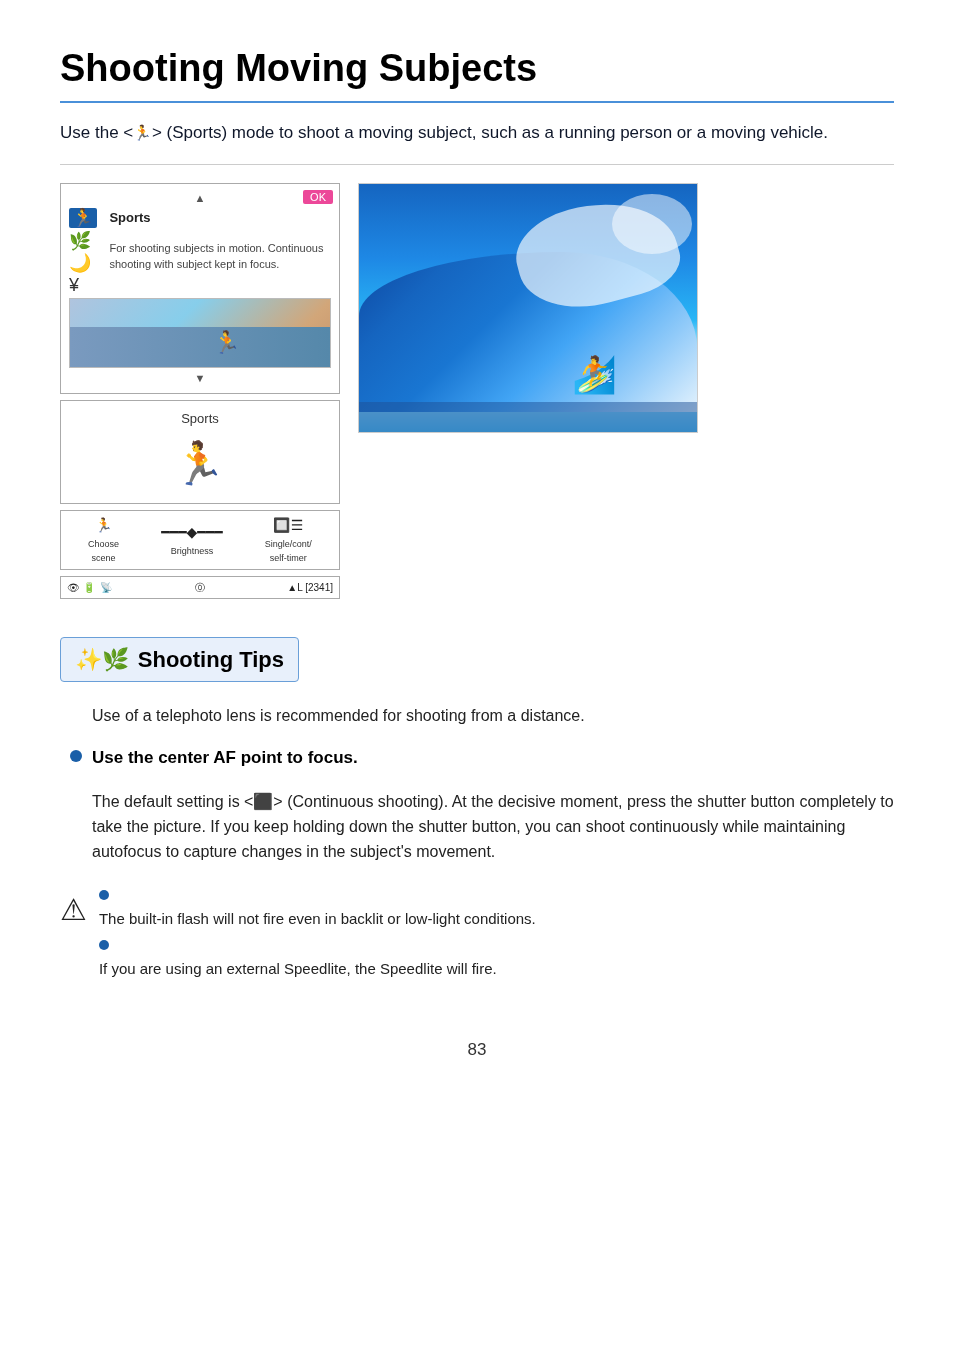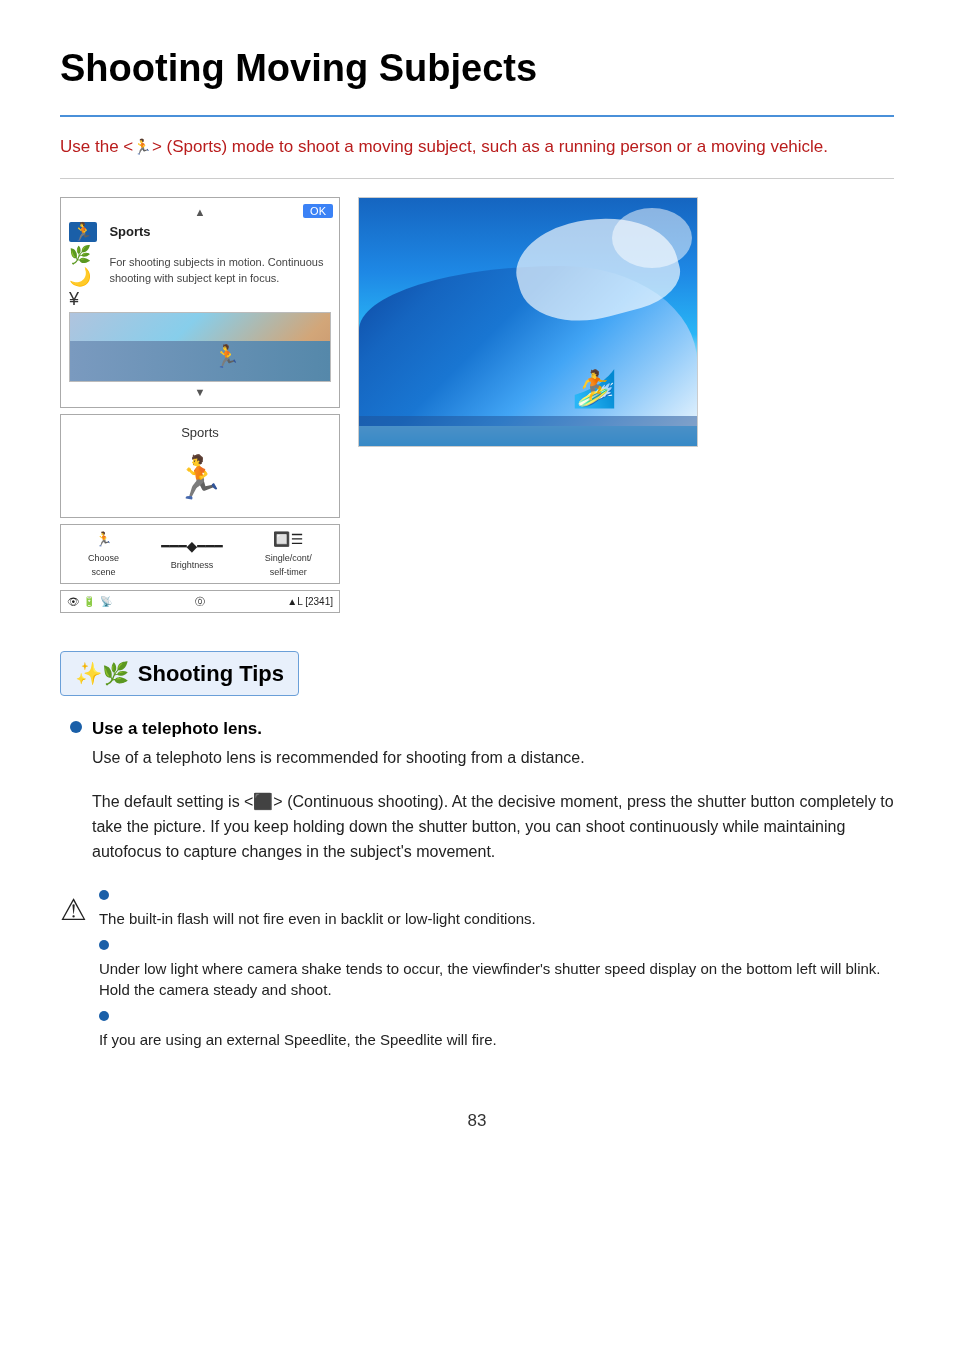--- a/index.html
+++ b/index.html
@@ -13,28 +13,28 @@
       font-size: 16px;
       line-height: 1.5;
     }
 
     
     .page-title {
       font-size: 38px;
       font-weight: bold;
       color: #000;
       margin-bottom: 17px;
-      padding-bottom: 18px;
+      padding-bottom: 4px;
       border-bottom: 2px solid #4a90d9;
     }
 
     
     .intro-text {
       font-size: 17px;
-      color: #b91c1c;
+      color: #0f172a;
       margin: 14px 0 18px 0;
       border-bottom: 1px solid #ccc;
       padding-bottom: 18px;
     }
 
     
     .camera-ui-row {
       display: flex;
       gap: 18px;
       margin-bottom: 28px;
@@ -86,21 +86,21 @@
     }
     .menu-item-desc {
       font-size: 11px;
       color: #444;
       margin-top: 12px;
     }
     .ok-btn {
       position: absolute;
       right: 6px;
       top: 6px;
-      background: #3b82f6;
+      background: #ec4899;
       color: #fff;
       font-size: 11px;
       padding: 1px 7px;
       border: none;
       border-radius: 2px;
     }
     .menu-preview {
       width: 100%;
       height: 70px;
       background: linear-gradient(135deg, #b0c4de 0%, #87CEEB 40%, #d2a679 80%, #c8956c 100%);
@@ -388,47 +388,43 @@
 </div>
 
 
 <div class="shooting-tips-header">
   <span class="tips-icon">✨🌿</span>
   <span class="tips-title">Shooting Tips</span>
 </div>
 
 
 <div class="tip-item">
+  <div class="tip-body">Use of a telephoto lens is recommended for shooting from a distance.</div>
+</div>
+
+<div class="tip-item">
   <div class="tip-bullet">
     <span class="bullet-circle"></span>
-    <span class="tip-heading">Use a telephoto lens.</span>
+    <span class="tip-heading">Use the center AF point to focus.</span>
   </div>
-  <div class="tip-body">Use of a telephoto lens is recommended for shooting from a distance.</div>
-</div>
-
-<div class="tip-item">
   <div class="tip-body" style="margin-top:20px;">
     The default setting is &lt;⬛&gt; (Continuous shooting). At the decisive moment, press the shutter button completely to take the picture. If you keep holding down the shutter button, you can shoot continuously while maintaining autofocus to capture changes in the subject's movement.
   </div>
 </div>
 
 
 <div class="note-box">
   <span class="note-icon">⚠</span>
   <ul class="note-list">
     <li>
       <span class="note-bullet"></span>
       <span>The built-in flash will not fire even in backlit or low-light conditions.</span>
     </li>
     <li>
       <span class="note-bullet"></span>
-      <span>Under low light where camera shake tends to occur, the viewfinder's shutter speed display on the bottom left will blink. Hold the camera steady and shoot.</span>
-    </li>
-    <li>
-      <span class="note-bullet"></span>
       <span>If you are using an external Speedlite, the Speedlite will fire.</span>
     </li>
   </ul>
 </div>
 
 
 <div class="page-number">83</div>
 
 
 

